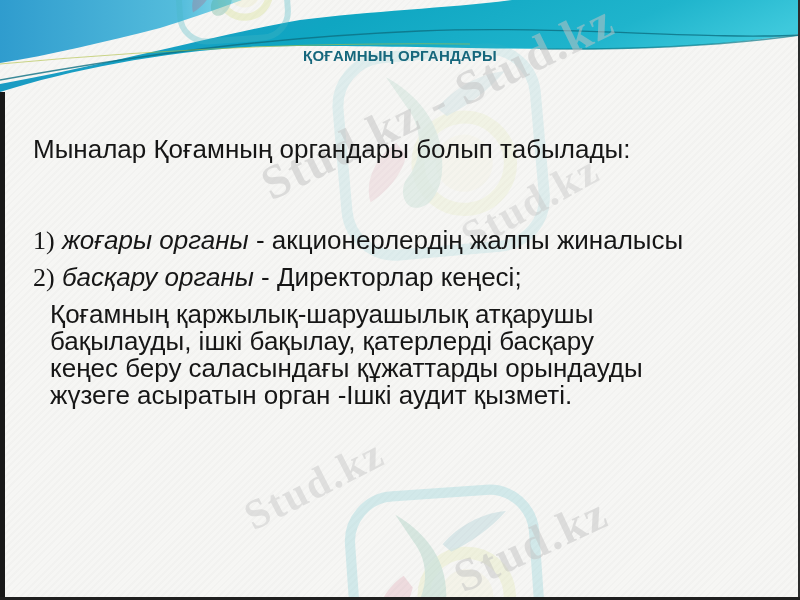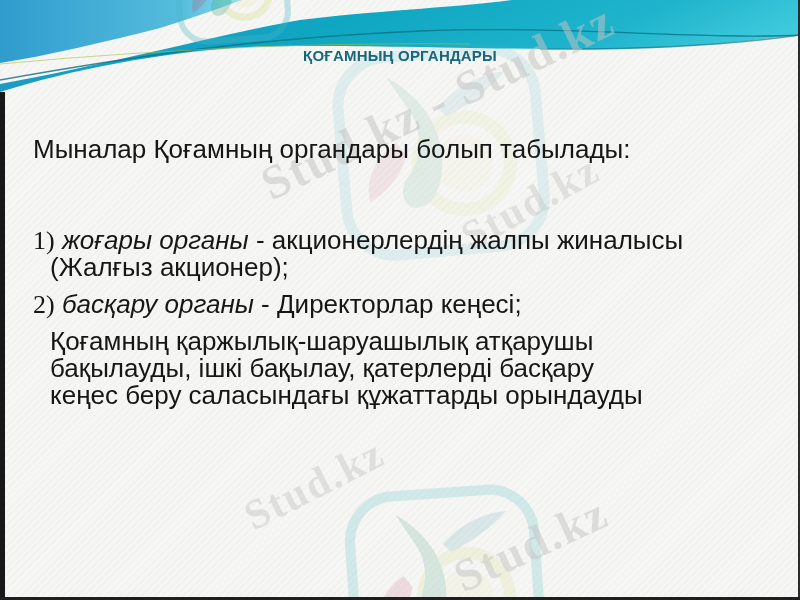--- a/index.html
+++ b/index.html
@@ -97,29 +97,29 @@
   <div class="wm wm3">Stud.kz</div>
   <div class="wm wm4">Stud.kz</div>
 
   <div class="title">ҚОҒАМНЫҢ ОРГАНДАРЫ</div>
 
   <div class="content">
     <div class="intro">Мыналар Қоғамның органдары болып табылады:</div>
     <div>
         <div class="item">
           <div><span class="num">1)</span><span class="it"> жоғары органы</span><span> - акционерлердің жалпы жиналысы</span></div>
-          <div class="cont">(Жалғыз акционер);</div>
         </div>
         <div class="item">
           <div><span class="num">2)</span><span class="it"> басқару органы</span><span> - Директорлар кеңесі;</span></div>
         </div>
         <div class="item">
           <div class="cont">Қоғамның қаржылық-шаруашылық атқарушы</div>
           <div class="cont">бақылауды, ішкі бақылау, қатерлерді басқару</div>
           <div class="cont">кеңес беру саласындағы құжаттарды орындауды</div>
+          <div class="cont">жүзеге асыратын орган -Ішкі аудит қызметі.</div>
         </div>
       </div>
   </div>
 
   <div class="edge edge-left"></div>
   <div class="edge edge-right"></div>
   <div class="edge edge-bottom"></div>
 
 </div>
 

